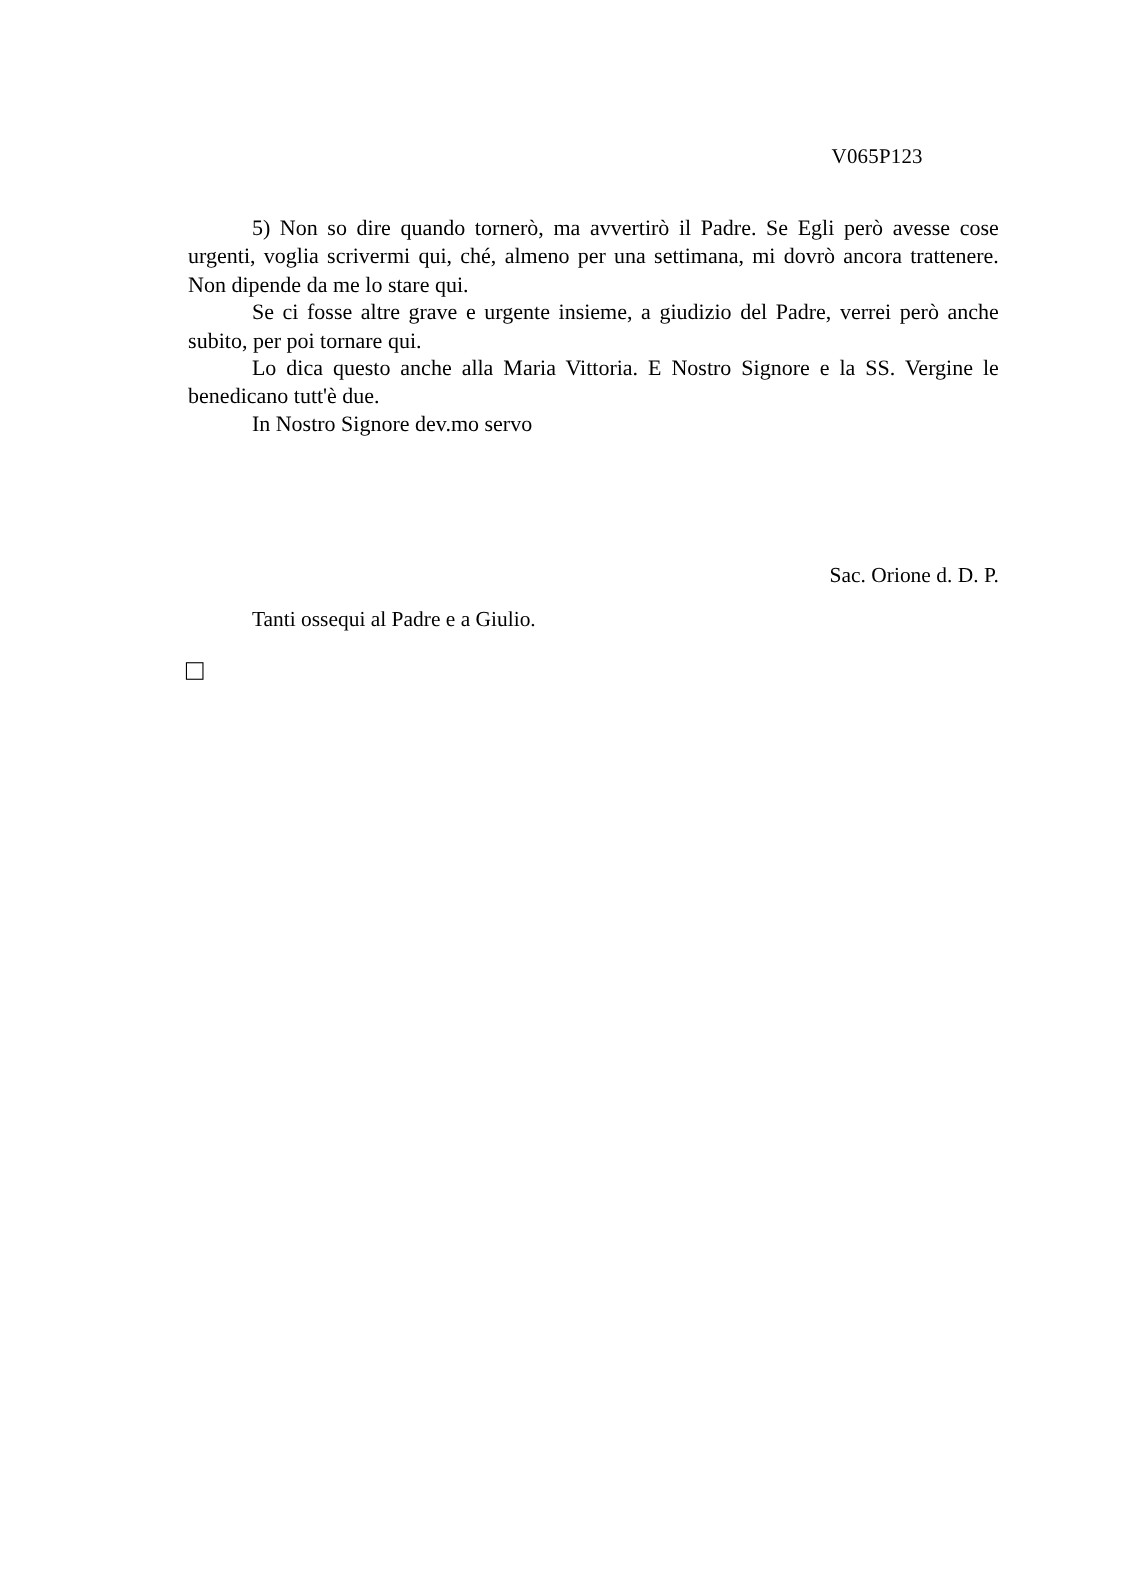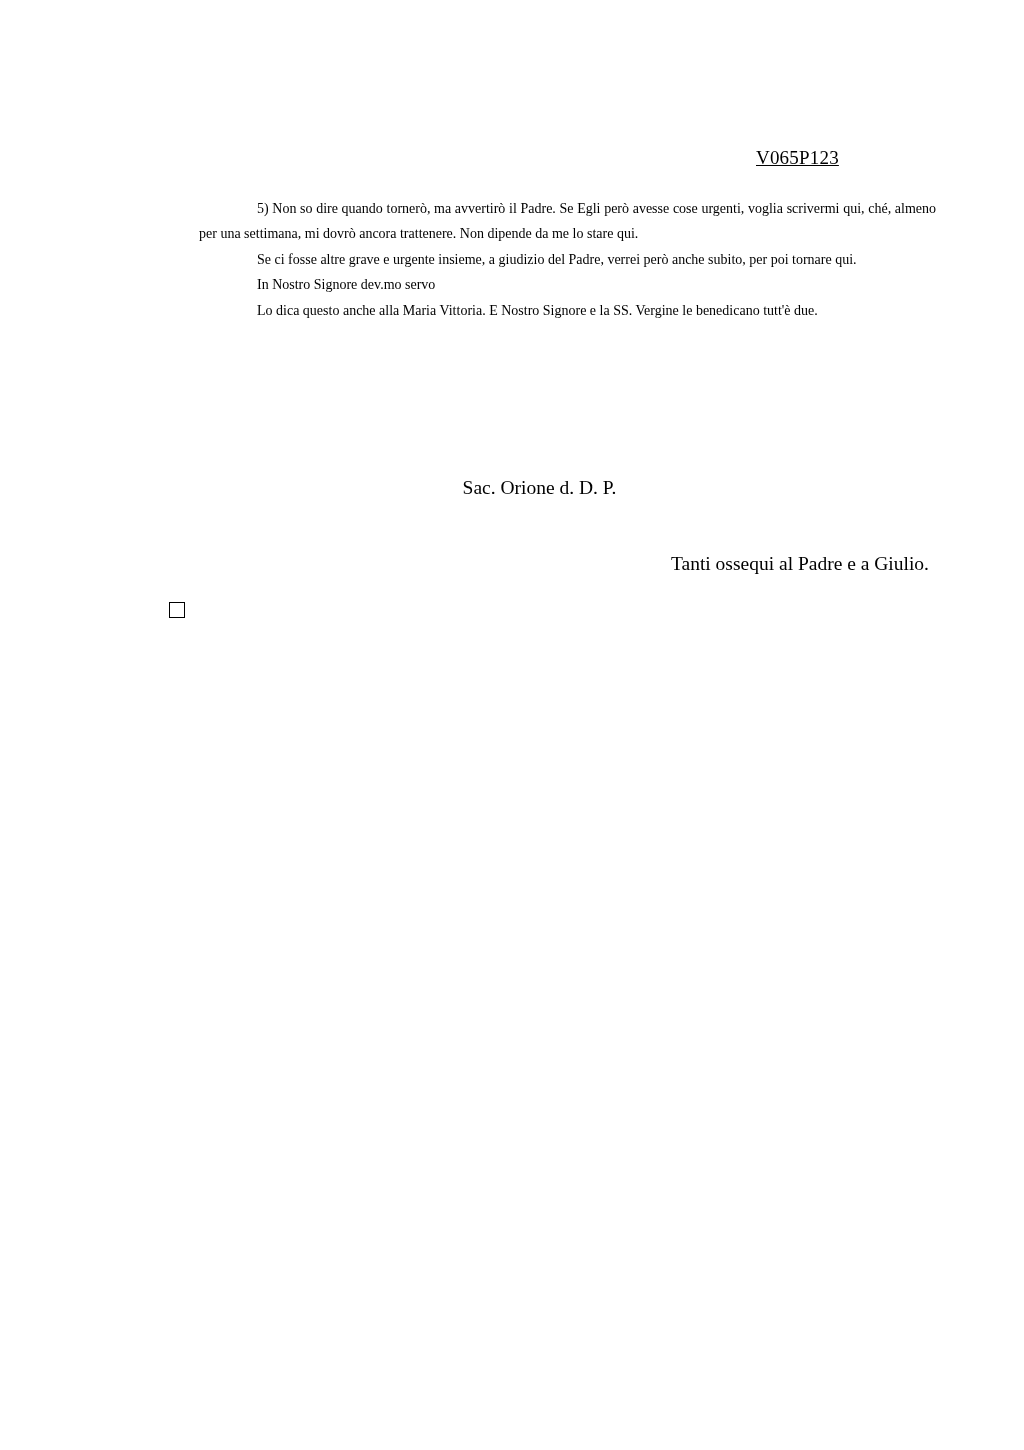--- a/index.html
+++ b/index.html
@@ -18,62 +18,59 @@
     position: absolute;
     left: 0;
     top: 0;
     width: 1024px;
     height: 1450px;
     background: #ffffff;
   }
   .page-id {
     position: absolute;
     left: 756px;
-    top: 146px;
+    top: 131px;
     font-size: 19px;
     line-height: 24px;
     letter-spacing: 0.2px;
     white-space: nowrap;
-    text-decoration: underline;
   }
   .body-text {
     position: absolute;
     left: 171px;
     top: 196px;
     width: 737px;
-    font-size: 14px;
+    font-size: 20px;
     line-height: 25.4px;
     text-align: justify;
     text-justify: inter-word;
-    margin-left: 28px;
   }
   .body-text p {
     margin: 0;
     text-indent: 58px;
   }
   .highlight-pink {
     color: #ee44cc;
   }
   .signature {
     position: absolute;
     left: 171px;
-    top: 475px;
+    top: 511px;
     width: 737px;
     font-size: 19.5px;
     line-height: 25.4px;
-    text-align: center;
+    text-align: right;
   }
   .closing {
     position: absolute;
     left: 229px;
     top: 551px;
     width: 700px;
     font-size: 19.5px;
     line-height: 25.4px;
-    text-align: right;
   }
   .closing p {
     margin: 0;
   }
   .end-marker {
     position: absolute;
     left: 169px;
     top: 602px;
     width: 16px;
     height: 16px;
@@ -84,22 +81,22 @@
 </head>
 <body>
 
 <div class="page">
 
   <div class="page-id">V065P123</div>
 
   <div class="body-text">
     <p><span>5)  Non so dire quando tornerò, ma avvertirò il Padre. Se Egli però avesse cose urgenti, voglia scrivermi qui, ché, almeno per una settimana, mi dovrò ancora trattenere. Non dipende da me lo stare qui.</span></p>
     <p><span>Se ci fosse altre grave e urgente insieme, a giudizio del Padre, verrei però anche subito, per poi tornare qui.</span></p>
+    <p><span>Lo dica questo anche alla Maria Vittoria. E Nostro Signore e la SS. Vergine le benedicano tutt'è due.</span></p>
     <p><span>In Nostro Signore dev.mo servo</span></p>
-    <p><span>Lo dica questo anche alla Maria Vittoria. E Nostro Signore e la SS. Vergine le benedicano tutt'è due.</span></p>
   </div>
 
   <div class="signature">Sac. Orione d. D. P.</div>
 
   <div class="closing">
     <p>Tanti ossequi al Padre e a Giulio.</p>
   </div>
 
   <div class="end-marker"></div>
 

